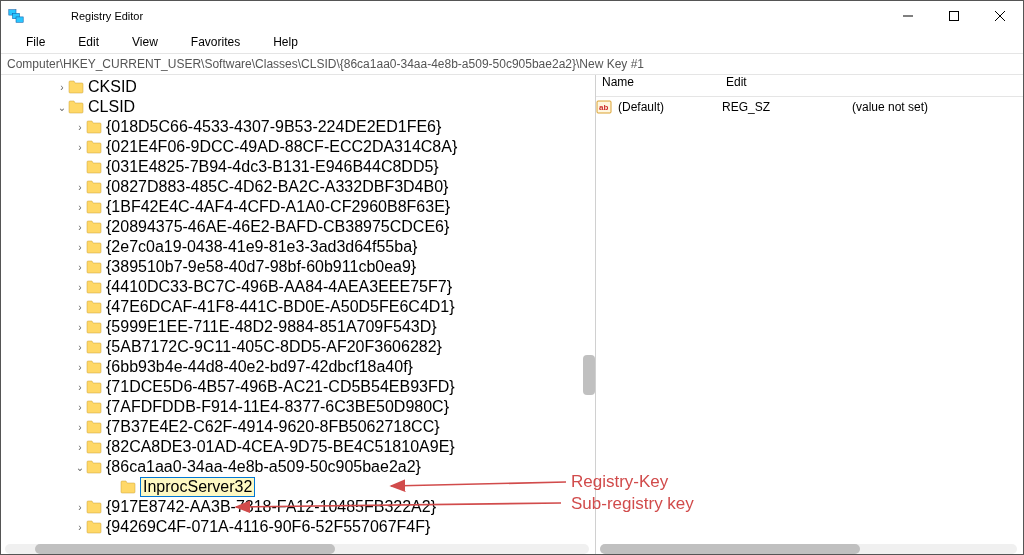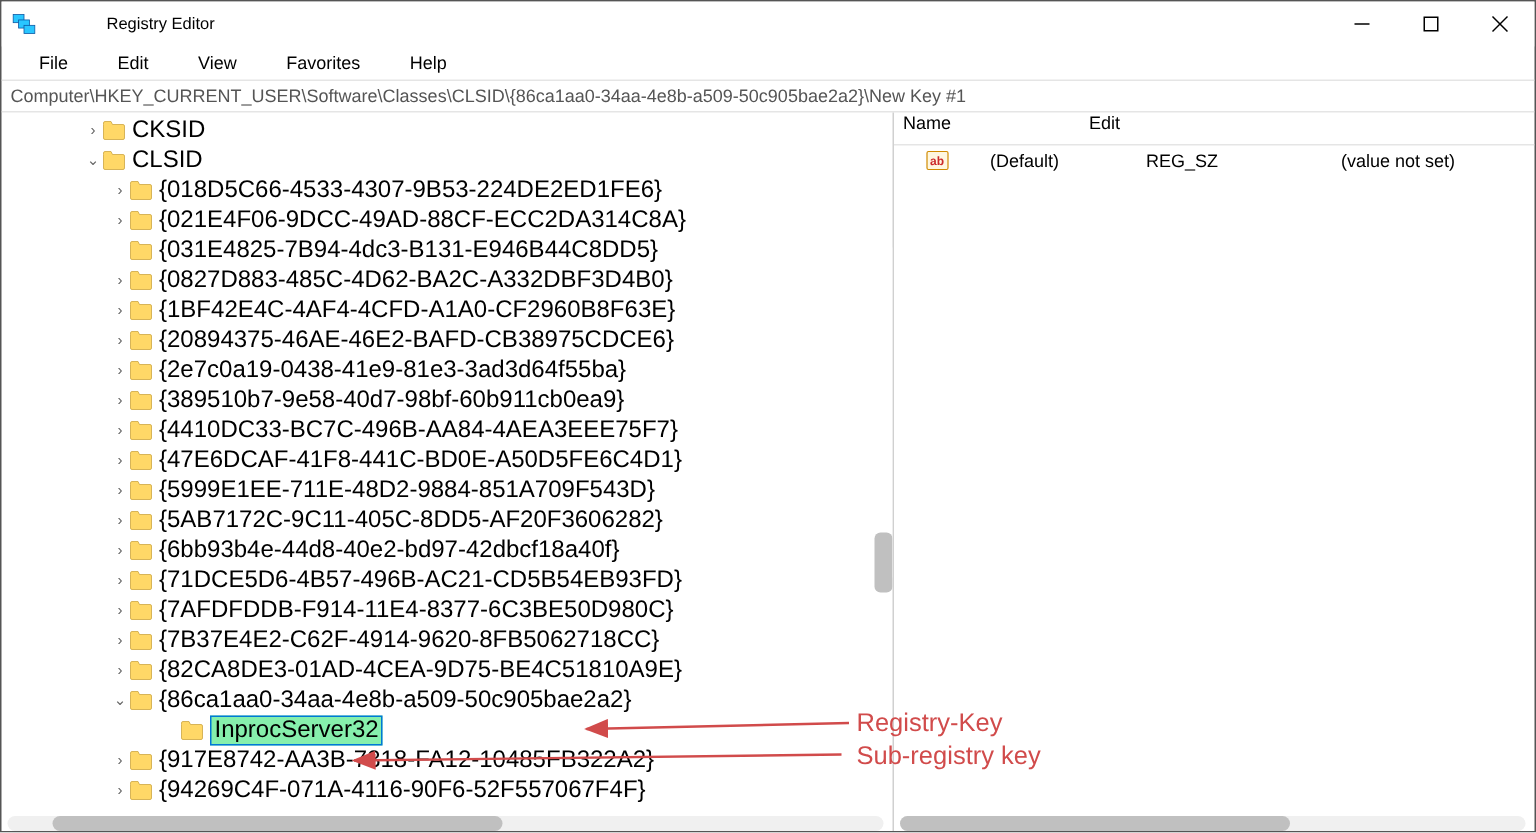--- a/index.html
+++ b/index.html
@@ -23,28 +23,28 @@
   .tree-pane { width:595px; border-right:1px solid #d0d0d0; position:relative; overflow:hidden; }
   .tree-scroll { position:absolute; top:0; left:0; right:0; bottom:14px; overflow:hidden; }
   .list-pane { flex:1; display:flex; flex-direction:column; position:relative; }
   
   .tree { padding-top:2px; }
   .tree-row { display:flex; align-items:center; height:20px; white-space:nowrap; }
   .spacer { display:inline-block; }
   .twisty { width:12px; display:inline-flex; align-items:center; justify-content:center; color:#666; font-size:10px; }
   .folder-icon { width:16px; height:14px; display:inline-block; margin-right:4px; }
   .tree-label { font-size:16px; }
-  .tree-label.edit { background:#86efac; border:1px solid #0078d7; padding:0 2px; color:#000; }
+  .tree-label.edit { background:#fef9c3; border:1px solid #0078d7; padding:0 2px; color:#000; }
   
   .list-header { height:22px; display:flex; align-items:flex-start; border-bottom:1px solid #e5e5e5; font-size:12px; color:#000; }
   .col-name { width:130px; padding-left:6px; }
   .col-type { width:130px; }
   .col-data { flex:1; }
   .list-row { height:20px; display:flex; align-items:center; font-size:12px; }
-  .val-icon { width:16px; height:16px; display:inline-block; margin:0 21px; }
+  .val-icon { width:16px; height:16px; display:inline-block; margin:0 0; }
   
   .hscroll { position:absolute; left:4px; right:6px; bottom:0; height:10px; background:#f0f0f0; border-radius:5px; }
   .hscroll-thumb { position:absolute; left:30px; width:300px; height:10px; background:#c0c0c0; border-radius:5px; }
   .vscroll { position:absolute; right:0; top:90px; width:12px; height:220px; background:#fff; }
   .vscroll-thumb { position:absolute; top:190px; width:12px; height:40px; background:#c0c0c0; border-radius:4px; }
   
   .annotation-overlay { position:absolute; left:0; top:16px; width:100%; height:100%; pointer-events:none; }
   .ann-text { position:absolute; color:#d14b4b; font-size:17px; font-family:"Segoe UI", sans-serif; }
 </style>
 </head>

